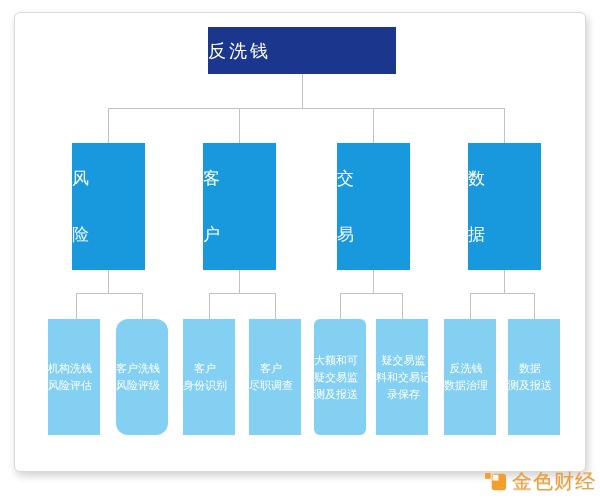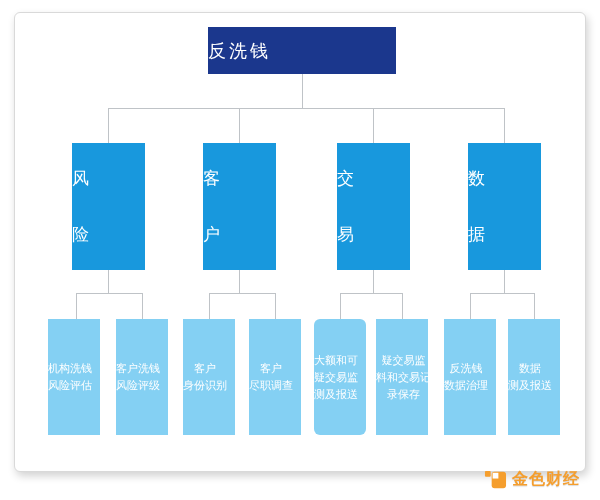--- a/index.html
+++ b/index.html
@@ -26,24 +26,24 @@
   .node span{white-space:pre;text-align:center;}
   .node.root{left:208px;top:27px;width:188px;height:47px;background:var(--root-bg);
     font-size:18px;letter-spacing:3px;}
   .node.branch{background:var(--branch-bg);width:73px;height:127px;top:143px;
     font-size:17px;}
   .node.branch span{line-height:56px;letter-spacing:0;}
   .node.leaf{background:var(--leaf-bg);width:52px;height:116px;top:319px;
     font-size:11px;}
   .node.leaf span{line-height:17px;}
   .b-risk{left:72px;}  .b-customer{left:203px;}  .b-transaction{left:337px;}  .b-data{left:468px;}
-  .l-1{left:48px;} .l-2{left:116px;} .l-3{left:183px;} .l-4{left:249px;}
+  .l-1{left:48px;} .l-2{left:116px;border-radius:12px;} .l-3{left:183px;} .l-4{left:249px;}
   .l-5{left:314px;border-radius:6px;} .l-6{left:376px;} .l-7{left:444px;} .l-8{left:508px;}
   .watermark{position:absolute;left:484px;top:468px;display:flex;align-items:center;gap:5px;}
-  .watermark .brand-text{font-size:16px;font-weight:700;color:var(--brand);
+  .watermark .brand-text{font-size:20px;font-weight:400;color:var(--brand);
     letter-spacing:1px;text-shadow:0 1px 1px rgba(0,0,0,0.15);}
   .logo-icon{width:23px;height:23px;display:block;}
 </style>
 </head>
 <body>
 
 <div class="canvas">
   <div class="panel"></div>
 
   <svg class="connectors" viewBox="0 0 600 500" xmlns="http://www.w3.org/2000/svg">

